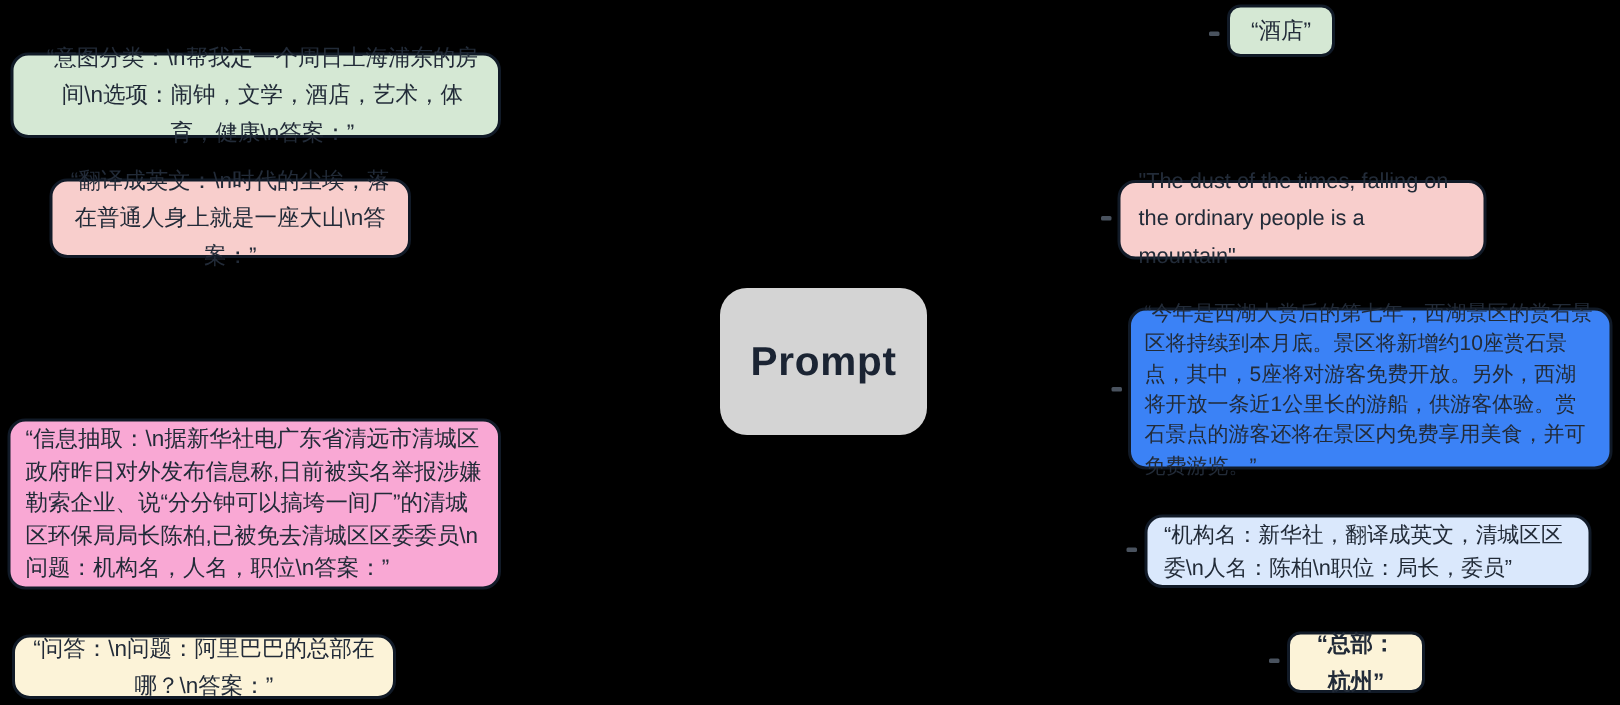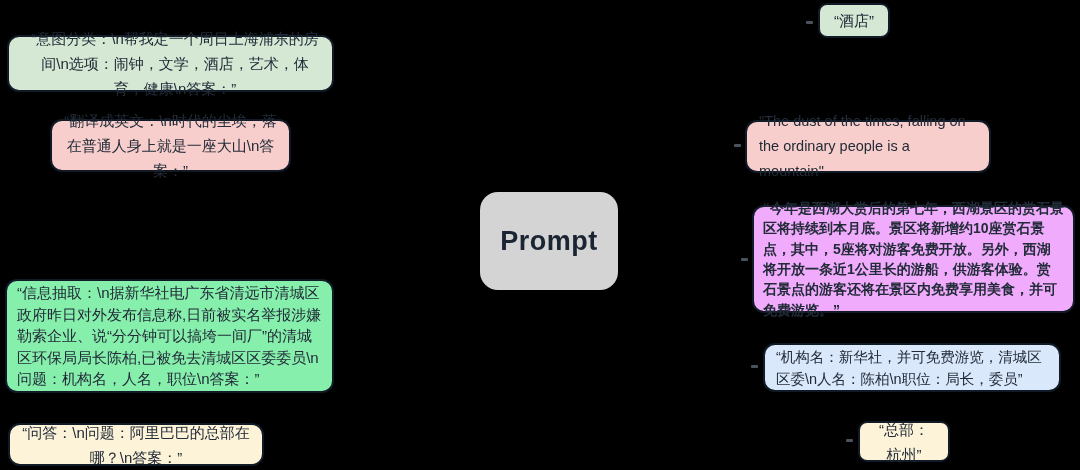--- a/index.html
+++ b/index.html
@@ -20,21 +20,21 @@
   .center-node{
     position:absolute;left:480px;top:192px;width:138px;height:98px;
     border-radius:18px;box-sizing:border-box;
     display:flex;flex-direction:column;align-items:center;justify-content:center;
     font-weight:bold;font-size:27px;line-height:33px;color:#1b2433;
     letter-spacing:0.5px;
     gap:16px;
   }
   
   .b-l1{left:7px;top:35px;width:327px;height:57px;}
-  .b-l2{left:50px;top:119px;width:241px;height:53px;}
+  .b-l2{left:33px;top:119px;width:241px;height:53px;}
   .b-l3{left:50px;top:200px;width:243px;height:55px;}
   .b-l4{left:5px;top:279px;width:329px;height:114px;line-height:21.5px;padding:4px 10px;}
   .b-l5{left:8px;top:423px;width:256px;height:43px;}
   
   .b-r1{left:818px;top:3px;width:72px;height:35px;border-radius:9px;}
   .b-r2{left:745px;top:120px;width:246px;height:53px;font-size:14.5px;}
   .b-r3{left:752px;top:205px;width:323px;height:108px;font-size:14px;line-height:20.4px;padding:4px 9px;}
   .b-r4{left:763px;top:343px;width:298px;height:49px;font-size:14.5px;line-height:22px;padding:2px 11px;}
   .b-r5{left:858px;top:421px;width:92px;height:41px;border-radius:9px;}
   .stub{position:absolute;width:7px;height:3px;background:#49525e;border-radius:1px;}
@@ -48,44 +48,44 @@
 <body>
 
 <div class="canvas" style="background: rgb(0, 0, 0);">
 
   <div class="note ta-c b-l1" style="background: rgb(213, 232, 212); padding-left: 21px;">
     <span class="txt">“意图分类：\n帮我定一个周日上海浦东的房间\n选项：闹钟，文学，酒店，艺术，体育，健康\n答案：”</span>
   </div>
   <div class="note ta-c b-l2" style="background: rgb(248, 206, 204);">
     <span class="txt">“翻译成英文：\n时代的尘埃，落在普通人身上就是一座大山\n答案：”</span>
   </div>
-  <div class="note ta-l b-l4" style="background: #86efac;">
+  <div class="note ta-l b-l4" style="background: #f9a8d4;">
     <span class="txt">“信息抽取：\n据新华社电广东省清远市清城区政府昨日对外发布信息称,日前被实名举报涉嫌勒索企业、说“分分钟可以搞垮一间厂”的清城区环保局局长陈柏,已被免去清城区区委委员\n问题：机构名，人名，职位\n答案：”</span>
   </div>
   <div class="note ta-c b-l5" style="background: rgb(252, 243, 216);">
     <span class="txt">“问答：\n问题：阿里巴巴的总部在哪？\n答案：”</span>
   </div>
 
   <div class="center-node" style="background: rgb(212, 212, 212);">
     <span>Prompt</span>
   </div>
 
   <div class="note ta-c b-r1" style="background: rgb(213, 232, 212);">
     <span class="txt">“酒店”</span>
   </div>
   <div class="note ta-l b-r2" style="background: rgb(248, 206, 204);">
     <span class="txt">"The dust of the times, falling on the ordinary people is a mountain"</span>
   </div>
-  <div class="note ta-l b-r3" style="background: #f0abfc; font-weight: bold;">
+  <div class="note ta-l b-r3" style="background: #3b82f6;">
     <span class="txt">“今年是西湖大赏后的第七年，西湖景区的赏石景区将持续到本月底。景区将新增约10座赏石景点，其中，5座将对游客免费开放。另外，西湖将开放一条近1公里长的游船，供游客体验。赏石景点的游客还将在景区内免费享用美食，并可免费游览。”</span>
   </div>
   <div class="note ta-l b-r4" style="background: rgb(218, 232, 252);">
-    <span class="txt">“机构名：新华社，并可免费游览，清城区区委\n人名：陈柏\n职位：局长，委员”</span>
+    <span class="txt">“机构名：新华社，翻译成英文，清城区区委\n人名：陈柏\n职位：局长，委员”</span>
   </div>
-  <div class="note ta-c b-r5" style="background: rgb(252, 243, 216);">
+  <div class="note ta-c b-r5" style="background: rgb(252, 243, 216); font-weight: bold;">
     <span class="txt">“总部：杭州”</span>
   </div>
 
   <div class="stub s1"></div>
   <div class="stub s2"></div>
   <div class="stub s3"></div>
   <div class="stub s4"></div>
   <div class="stub s5"></div>
 
 </div>

